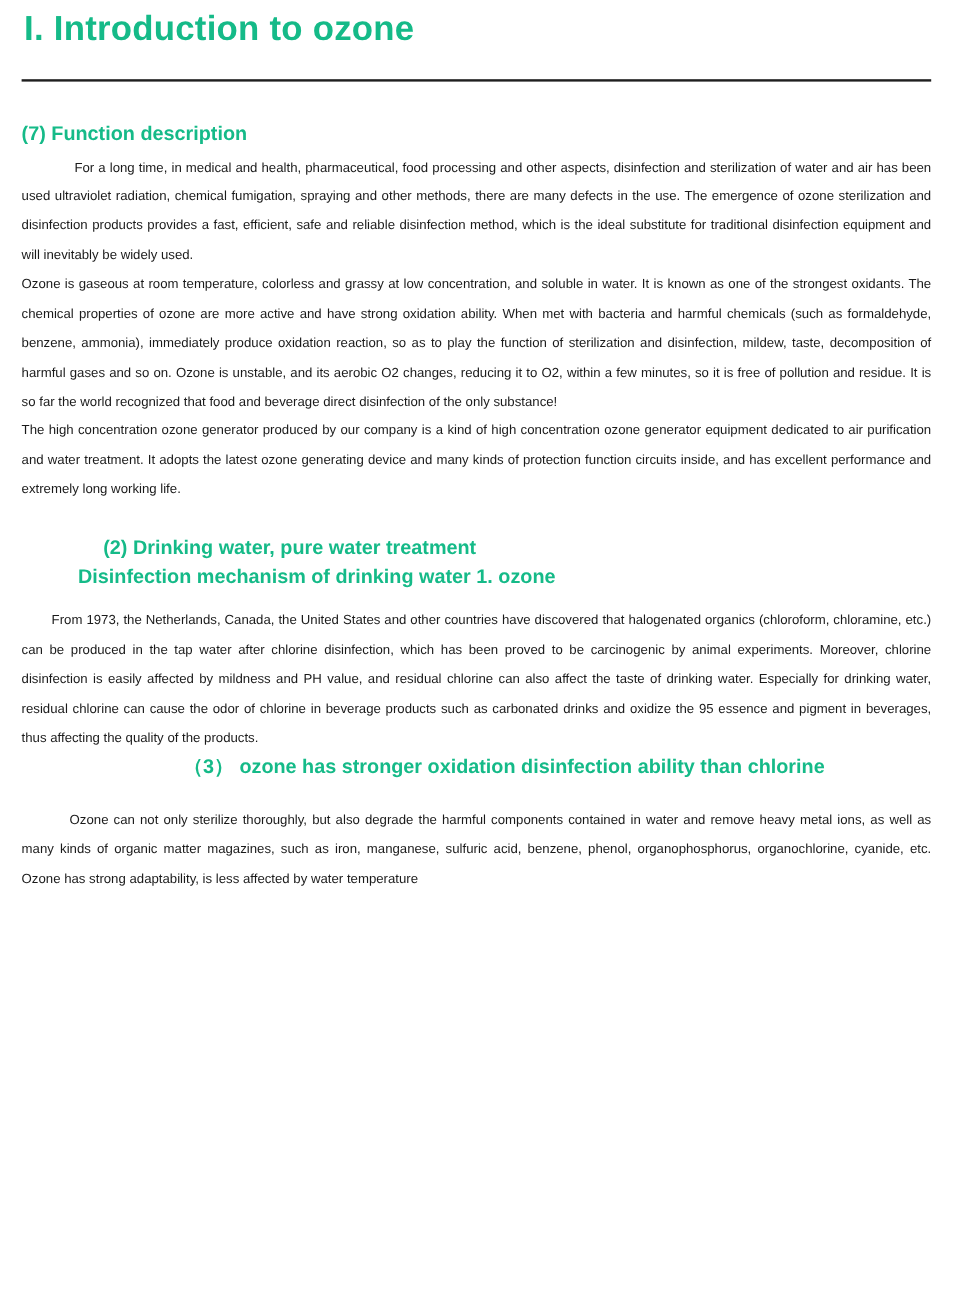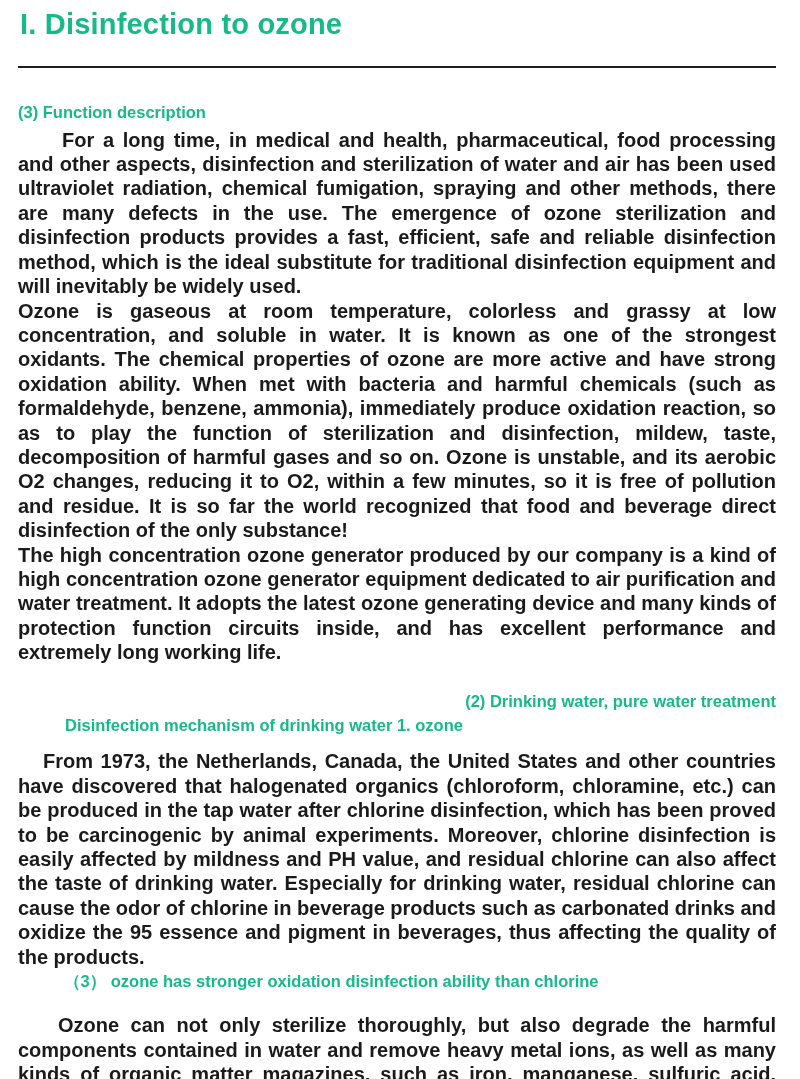--- a/index.html
+++ b/index.html
@@ -34,46 +34,45 @@
     margin: 24px 0 0 0;
   }
   .heading {
     margin: 0;
     font-size: 16.5px;
     font-weight: bold;
     line-height: 24.4px;
     color: var(--accent, #15ba88);
   }
   .h-func  { margin: 32px 0 3px 0; }
-  .h-drink { margin: 24px 0 0 68px; text-align: right; }
+  .h-drink { margin: 24px 0 0 68px; }
   .h-mech  { margin: 0 0 12px 47px; }
   .h-appl  { margin: 0 0 0 52px; }
-  .h-oxid  { margin: 0 0 0 46px; }
+  .h-oxid  { margin: 0 0 0 46px; text-align: center; }
   p {
     margin: 0;
-    font-size: 20px;
+    font-size: 11px;
     line-height: 24.4px;
     text-align: justify;
     color: var(--text, #1a1a1a);
-    font-weight: bold;
   }
   .indent-lg { text-indent: 44px; }
   .indent-sm { text-indent: 25px; }
   .indent-md { text-indent: 40px; margin-top: 20px; }
 </style>
 </head>
 <body>
 
 <div class="page">
 
-  <h1 class="doc-title">I. Disinfection to ozone</h1>
+  <h1 class="doc-title">I. Introduction to ozone</h1>
 
   <hr class="divider">
 
-  <h2 class="heading h-func">(3) Function description</h2>
+  <h2 class="heading h-func">(7) Function description</h2>
 
   <p class="indent-lg">For a long time, in medical and health, pharmaceutical, food processing and other aspects, disinfection and sterilization of water and air has been used ultraviolet radiation, chemical fumigation, spraying and other methods, there are many defects in the use. The emergence of ozone sterilization and disinfection products provides a fast, efficient, safe and reliable disinfection method, which is the ideal substitute for traditional disinfection equipment and will inevitably be widely used.</p>
 
 
   <p>Ozone is gaseous at room temperature, colorless and grassy at low concentration, and soluble in water. It is known as one of the strongest oxidants. The chemical properties of ozone are more active and have strong oxidation ability. When met with bacteria and harmful chemicals (such as formaldehyde, benzene, ammonia), immediately produce oxidation reaction, so as to play the function of sterilization and disinfection, mildew, taste, decomposition of harmful gases and so on. Ozone is unstable, and its aerobic O2 changes, reducing it to O2, within a few minutes, so it is free of pollution and residue. It is so far the world recognized that food and beverage direct disinfection of the only substance!</p>
 
   <p>The high concentration ozone generator produced by our company is a kind of high concentration ozone generator equipment dedicated to air purification and water treatment. It adopts the latest ozone generating device and many kinds of protection function circuits inside, and has excellent performance and extremely long working life.</p>
 
   <h2 class="heading h-drink">(2) Drinking water, pure water treatment</h2>
 

